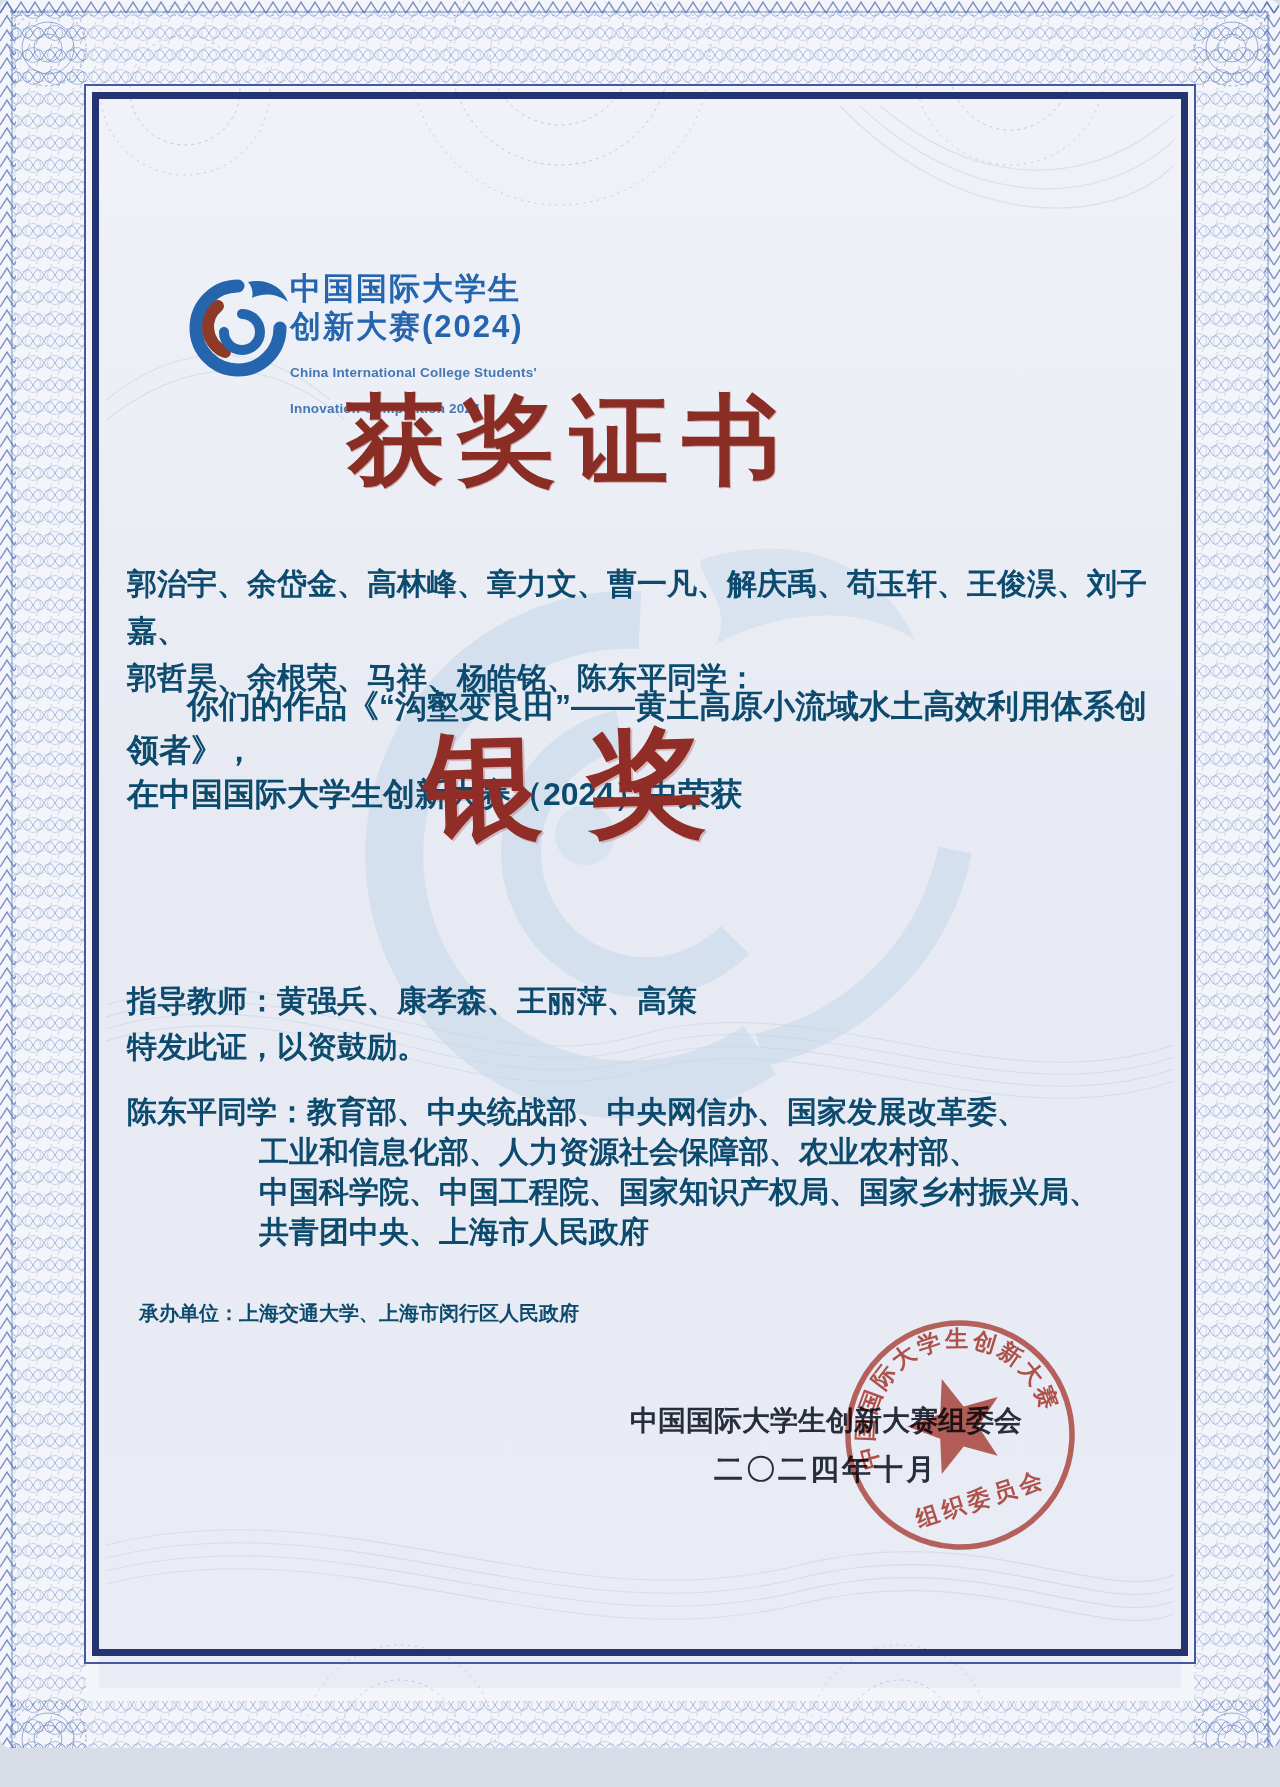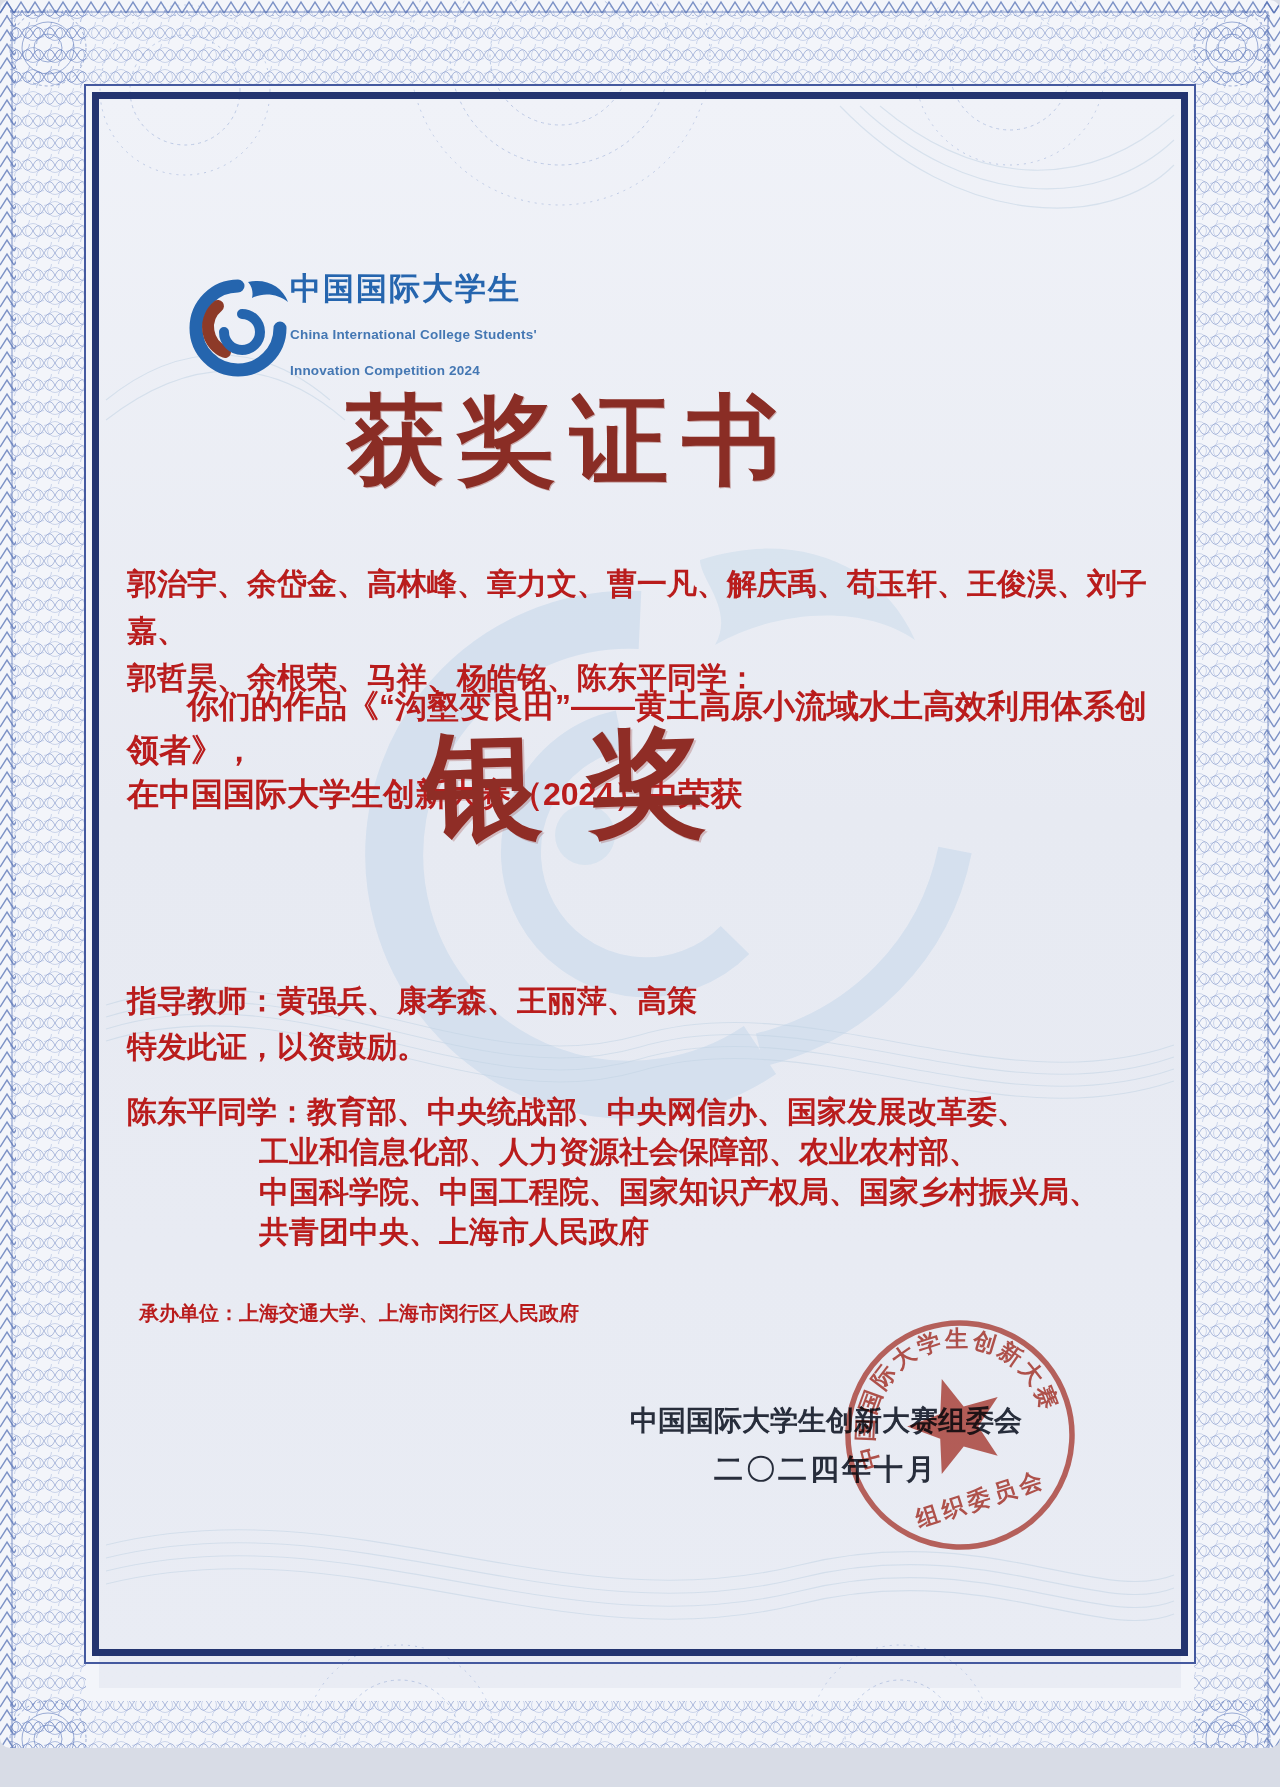--- a/index.html
+++ b/index.html
@@ -37,21 +37,21 @@
   .logo-en { font-size: 13.5px; font-weight: 600; color: #4477b3; line-height: 19px; margin-top: 17px; letter-spacing: 0.2px; }
 
   
   .cert-title {
     left: 0; top: 376px; width: 1140px; text-align: center;
     font-size: 98px; font-weight: 900; letter-spacing: 14px;
     color: #8a2d25;
     text-shadow: 1px 1px 0 rgba(138,45,37,0.35);
   }
 
-  .cjk-text { color: #b91c1c; font-weight: 600; }
+  .cjk-text { color: #0c4a6e; font-weight: 600; }
 
   .recipients { left: 127px; top: 560px; width: 1030px; font-size: 30px; line-height: 47px; }
   .body-text  { left: 127px; top: 684px; width: 1030px; font-size: 32px; line-height: 44px; }
   .body-indent { text-indent: 60px; }
 
   .award-name {
     left: 0; top: 706px; width: 1130px; text-align: center;
     font-size: 118px; font-weight: 700; letter-spacing: 46px; text-indent: 46px;
     color: #8f2d26; transform: rotate(-1.5deg);
     font-family: "Liberation Serif", "DejaVu Serif", serif;
@@ -177,20 +177,21 @@
 
   <div class="abs logo-block">
     <svg class="logo-icon-svg" viewBox="0 0 112 112">
       <path d="M 56 14 A 42 42 0 1 0 98 56" fill="none" stroke="#2565ae" stroke-width="13" stroke-linecap="round"></path>
       <path d="M 36 34 A 27 27 0 0 0 43 80" fill="none" stroke="#8d3a28" stroke-width="12" stroke-linecap="round"></path>
       <path d="M 60 42 A 18 18 0 1 1 42 60" fill="none" stroke="#2565ae" stroke-width="10" stroke-linecap="round"></path>
       <path d="M 66 10 C 84 6 100 14 106 30 C 96 22 82 20 70 26 C 72 18 68 12 66 10 Z" fill="#2565ae"></path>
     </svg>
     <div class="logo-text">
       <div class="logo-cn">中国国际大学生</div>
+      <div class="logo-cn">创新大赛(2024)</div>
       <div class="logo-en">China International College Students'</div>
       <div class="logo-en">Innovation Competition 2024</div>
     </div>
   </div>
 
   <div class="abs cert-title">获奖证书</div>
 
   <div class="abs recipients cjk-text">
     <div>郭治宇、余岱金、高林峰、章力文、曹一凡、解庆禹、苟玉轩、王俊淏、刘子嘉、</div>
     <div>郭哲昊、余根荣、马祥、杨皓铭、陈东平同学：</div>

